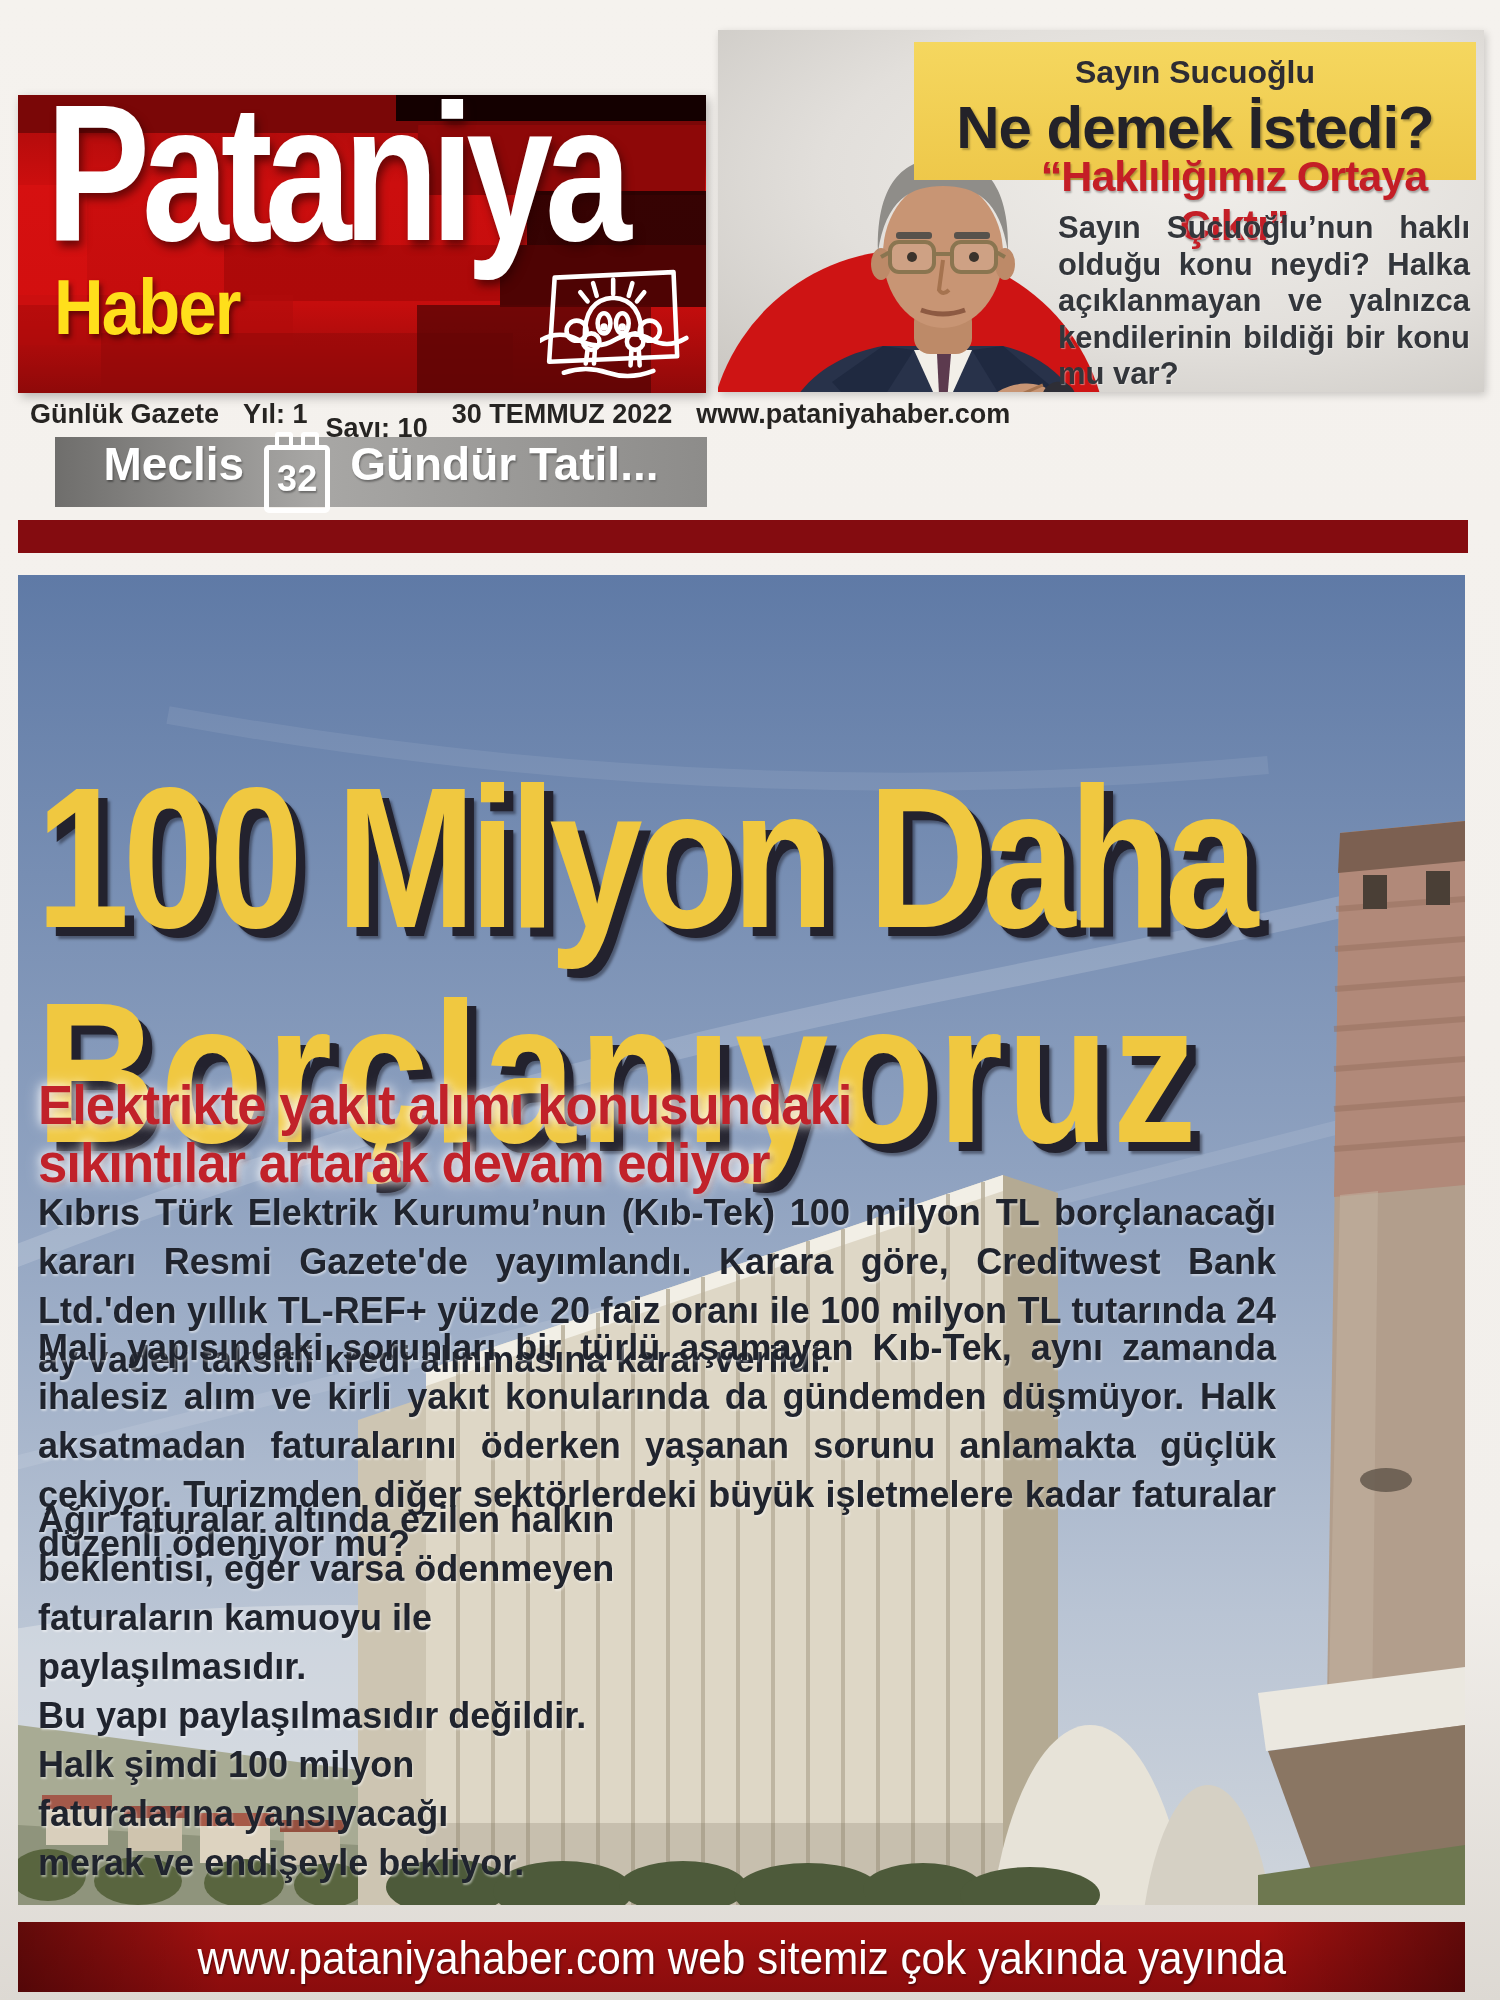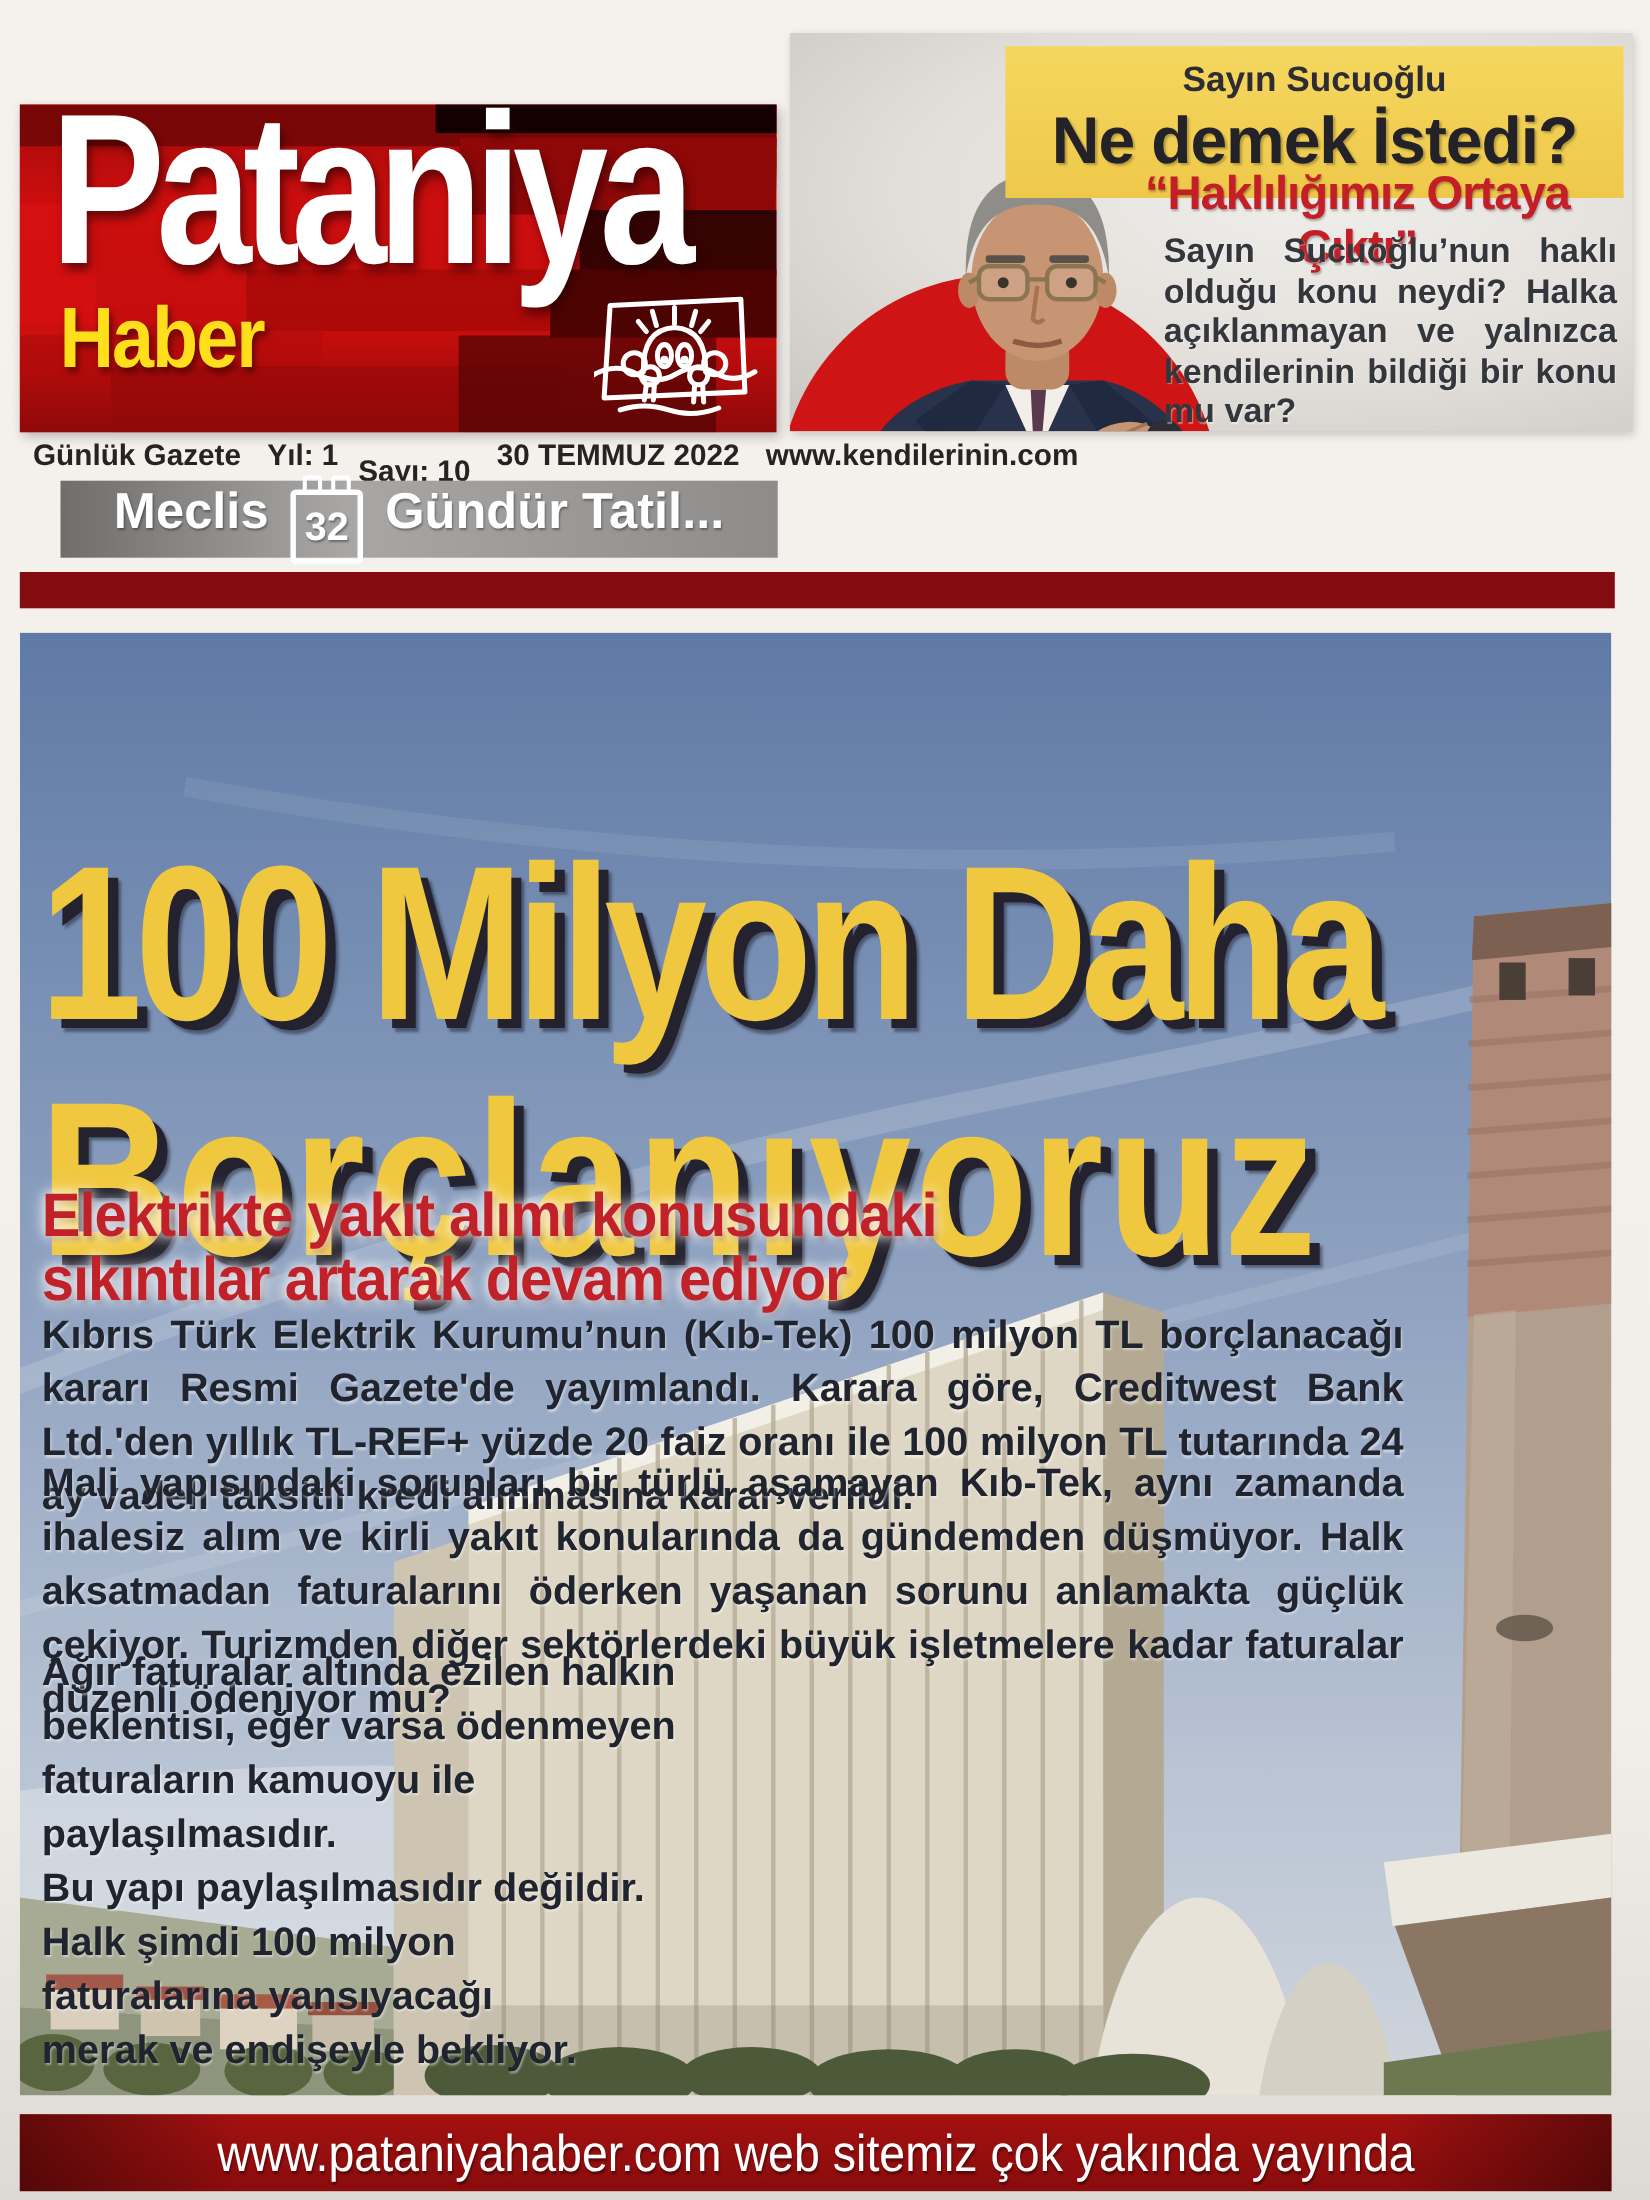--- a/index.html
+++ b/index.html
@@ -156,21 +156,21 @@
       <path d="M50,95 L48,110 M58,95 L57,110 M98,95 L97,112 M106,95 L107,112"></path>
       <path d="M24,120 Q48,112 72,120 Q96,128 122,118"></path>
     </svg>
   </header>
 
   <div class="info-line">
     <span>Günlük Gazete</span>
     <span>Yıl: 1</span>
     <span class="tight">Sayı: 10</span>
     <span>30 TEMMUZ 2022</span>
-    <span>www.kendilerinin.com</span>
+    <span>www.pataniyahaber.com</span>
     <svg class="click-icon" viewBox="0 0 34 34" fill="none" stroke="#2b2b2b" stroke-width="2.4" stroke-linecap="round">
       <path d="M15,12 L15,22 C15,27 18,29 21.5,28 C25,27 26.5,24 25.5,20 L24.5,16"></path>
       <path d="M15,16 C12,16 11,18 11.5,21"></path>
       <path d="M11,8 L7,4 M15,7 L15,1.5 M19,8 L23,4 M10,12 L4.5,11"></path>
     </svg>
   </div>
 
   <div class="ticker">
     <span>Meclis</span>
     <span class="calendar">

